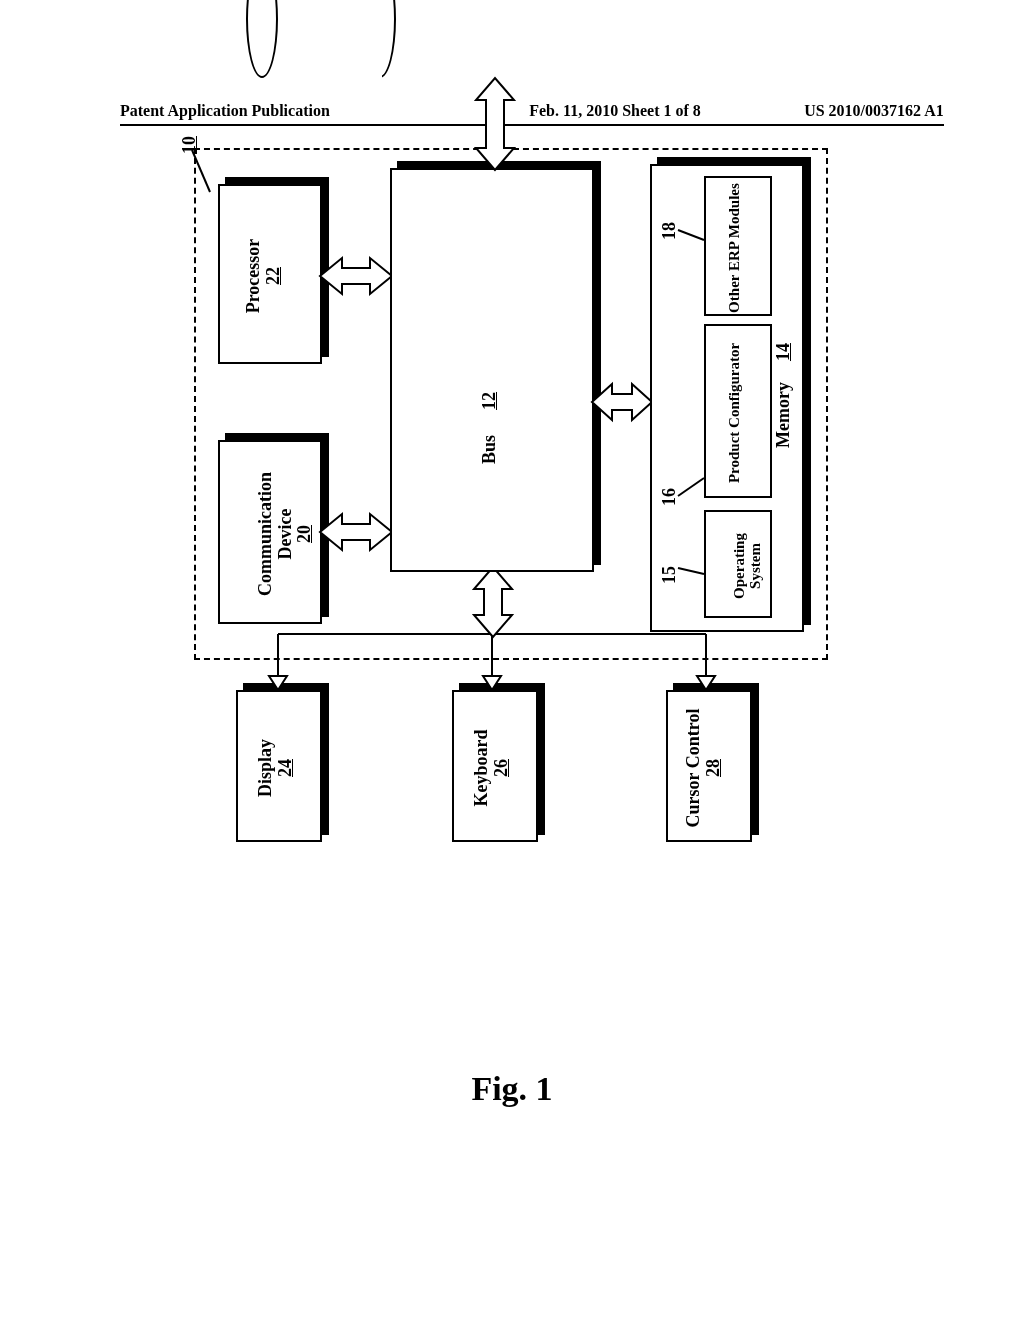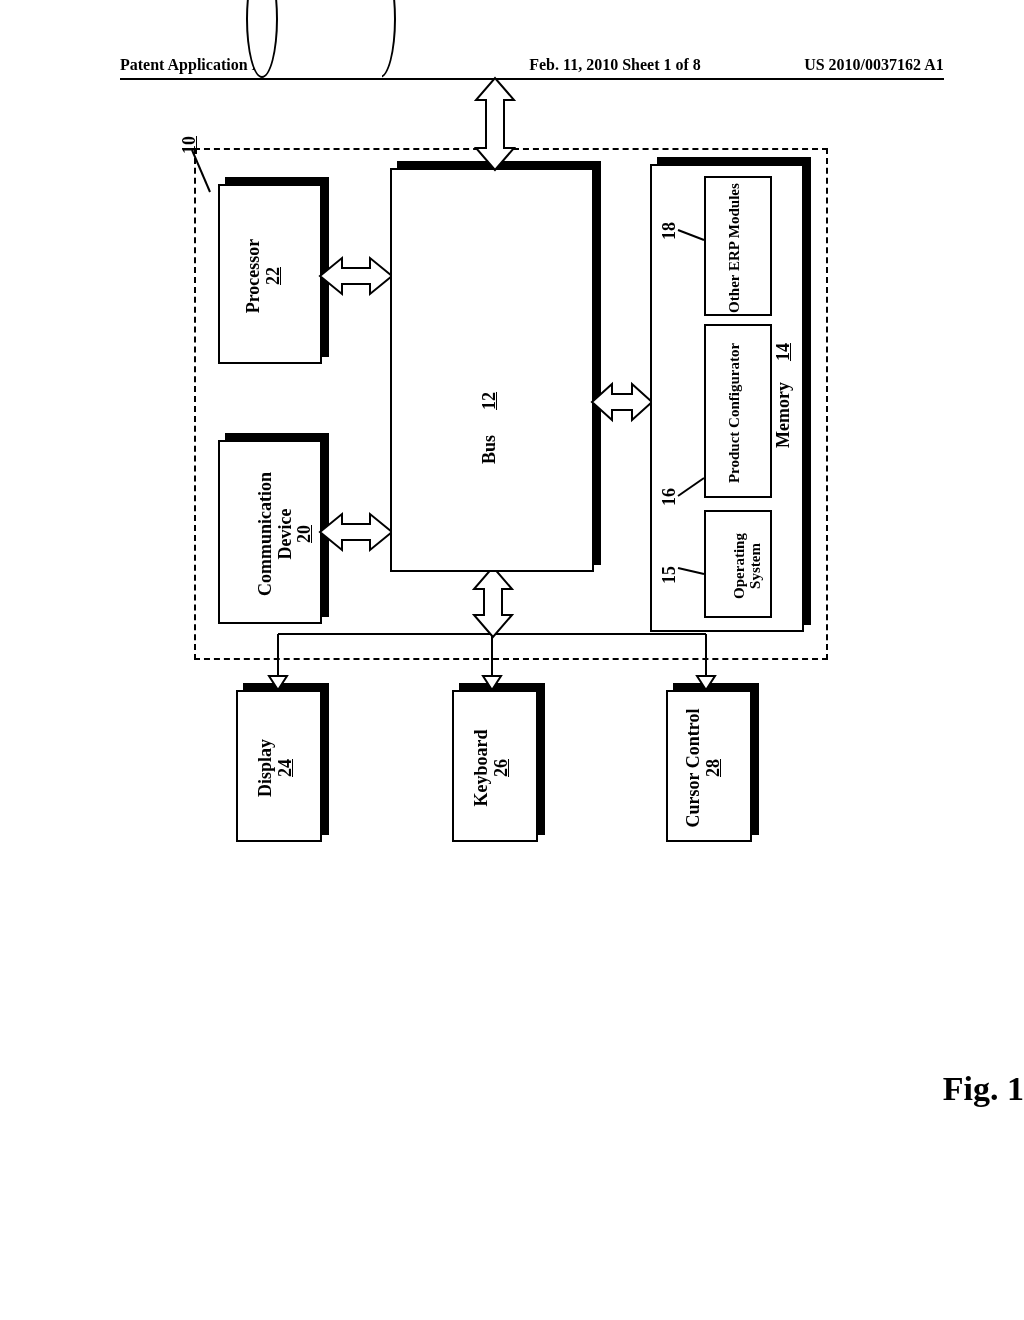--- a/index.html
+++ b/index.html
@@ -1,19 +1,19 @@
 <!DOCTYPE html>
 <html><head>
 <meta charset="utf-8">
 <style>
   body { margin:0; font-family:"Times New Roman",serif; font-size:14px; color:#000; }
   .page { position:relative; width:1024px; height:1320px; background:#fff; }
   .hdr { position:absolute; left:120px; right:80px; top:56px; border-bottom:2px solid #000; padding-bottom:4px; font-size:16px; font-weight:bold; }
   .hdr span { display:inline-block; }
-  .figcap { position:absolute; left:0; width:1024px; text-align:right; top:1070px; font-size:34px; font-weight:bold; }
+  .figcap { position:absolute; left:0; width:1024px; text-align:center; top:1070px; font-size:34px; font-weight:bold; }
   .diagram { position:absolute; left:180px; top:170px; width:672px; height:860px; }
   .lbl { position:absolute; font-size:18px; font-weight:bold; text-align:center; line-height:1.1; }
   .lbl .u { text-decoration:underline; display:block; font-weight:bold; }
   
   .box { position:absolute; background:#fff; border:2px solid #000; box-shadow:7px 7px 0 #000; }
   .mbox { position:absolute; background:#fff; border:2px solid #000; }
   .dashbox { position:absolute; border:2px dashed #000; }
   
   .cyl { position:absolute; }
   .cyl .body { position:absolute; left:0; right:0; top:14px; bottom:14px; border-left:2px solid #000; border-right:2px solid #000; background:#fff; }
@@ -24,21 +24,21 @@
   svg.arr { position:absolute; overflow:visible; }
 </style>
 </head>
 <body>
 
 <div class="page">
 
   <div class="hdr">
     <span style="width:36%;">Patent Application Publication</span>
     <span style="width:34%; text-align:right;">Feb. 11, 2010  Sheet 1 of 8</span>
-    <span style="width:29%; text-align:right;">US 2010/0037162 A1</span>
+    <span style="width:29%; text-align:right;margin-top:46px;">US 2010/0037162 A1</span>
   </div>
 
   <div class="figcap">Fig. 1</div>
 
   <div class="diagram" style="transform:rotate(-90deg); transform-origin:336px 336px;">
 
     <div style="position:absolute; left:0; top:0; width:860px; height:672px;">
 
       <div class="dashbox" style="left:182px; top:14px; width:508px; height:630px;"></div>
 

